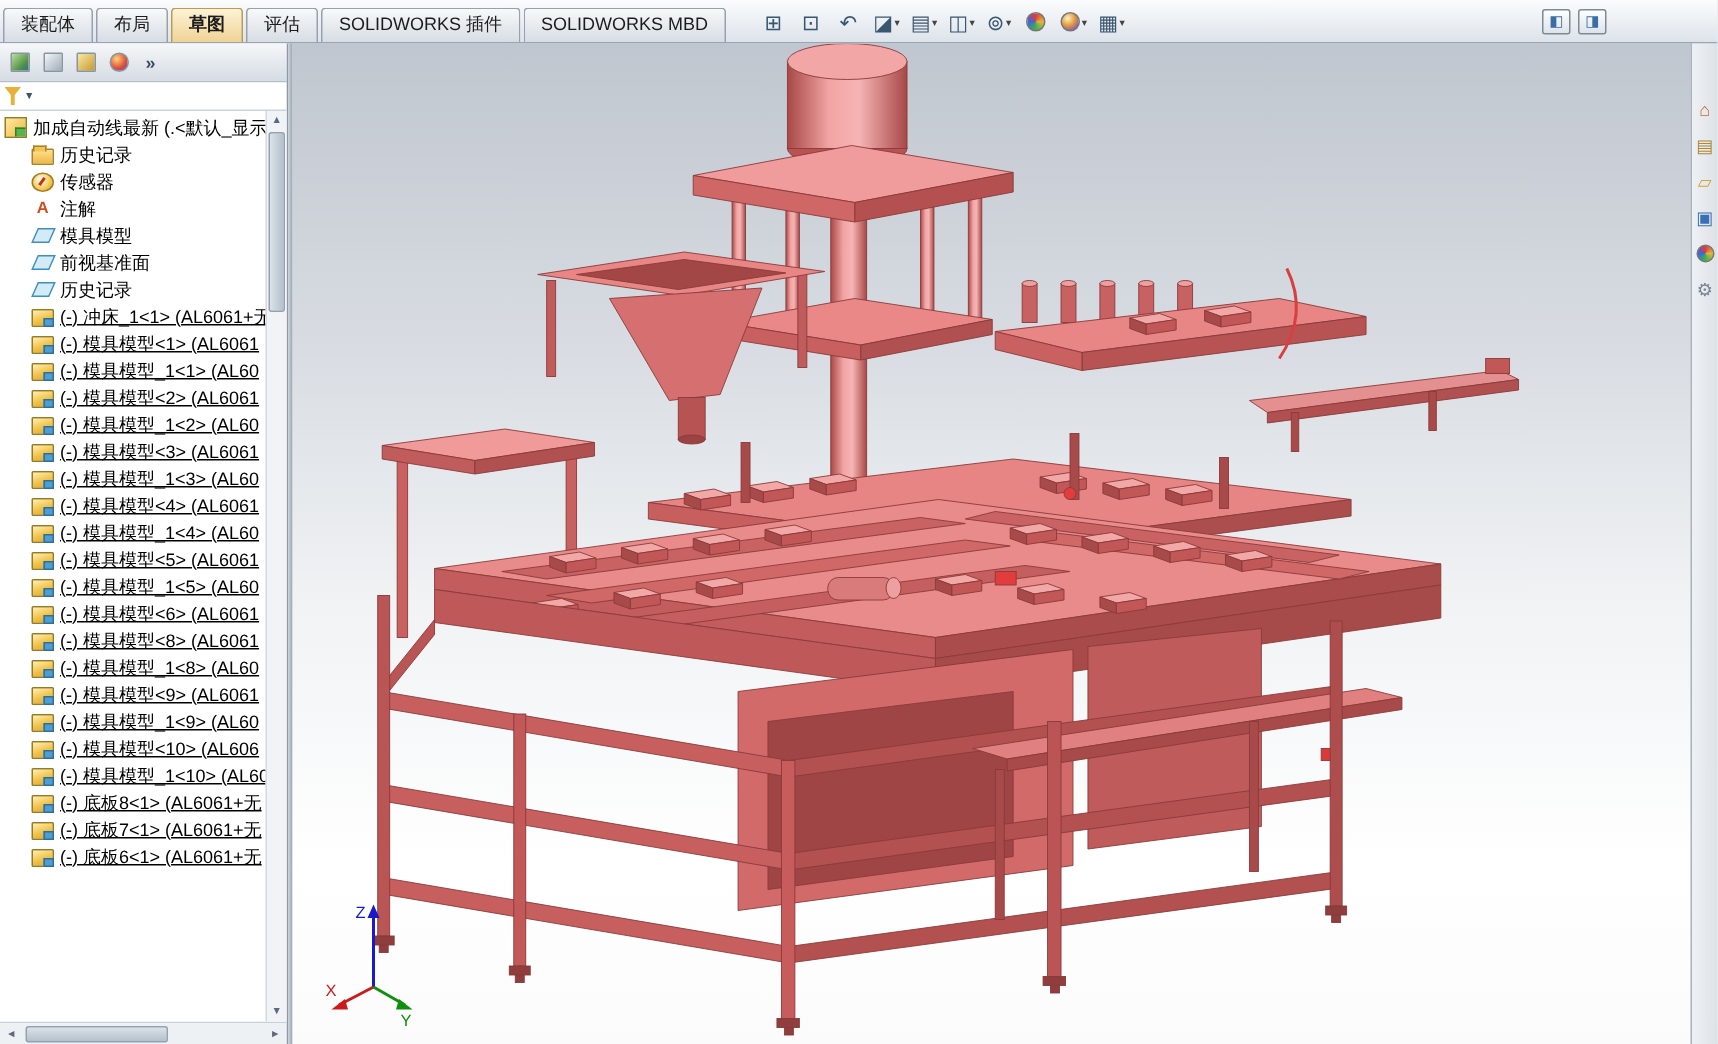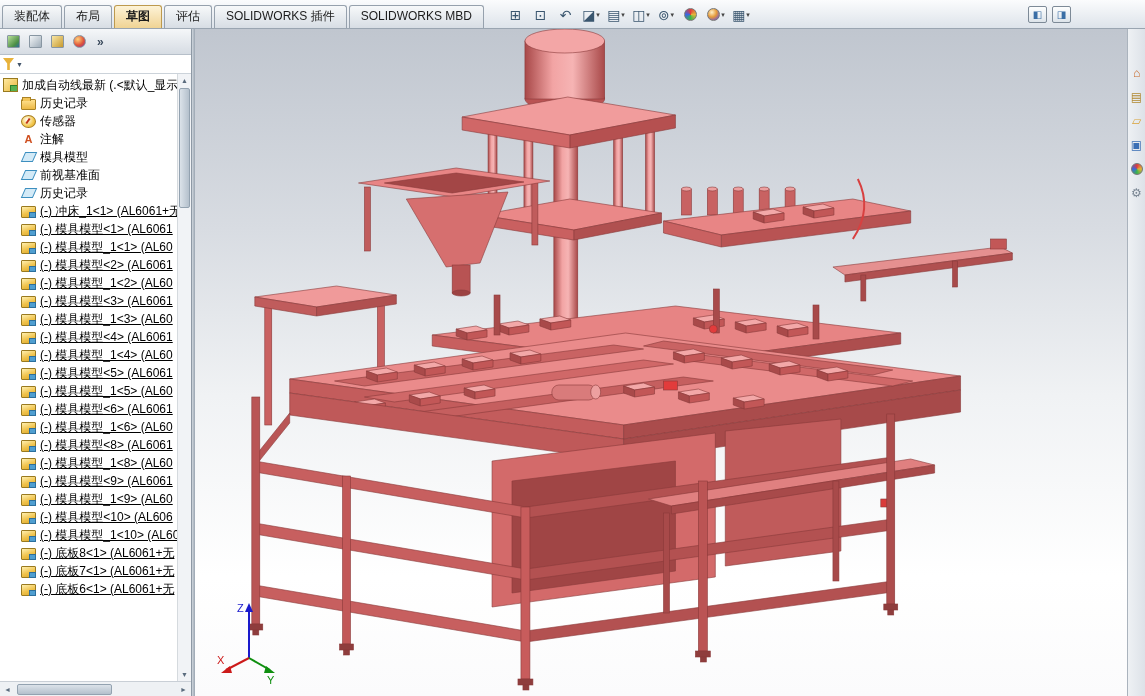--- a/index.html
+++ b/index.html
@@ -284,24 +284,20 @@
           <div class="tree-row">
             <span class="ti icon-part"></span>
             <span class="lbl underlined">(-) 模具模型_1&lt;5&gt; (AL60</span>
           </div>
 
           <div class="tree-row">
             <span class="ti icon-part"></span>
             <span class="lbl underlined">(-) 模具模型&lt;6&gt; (AL6061</span>
           </div>
 
-          <div class="tree-row">
-            <span class="ti icon-part"></span>
-            <span class="lbl underlined">(-) 模具模型_1&lt;6&gt; (AL60</span>
-          </div>
 
 
 
           <div class="tree-row">
             <span class="ti icon-part"></span>
             <span class="lbl underlined">(-) 模具模型&lt;8&gt; (AL6061</span>
           </div>
 
           <div class="tree-row">
             <span class="ti icon-part"></span>

